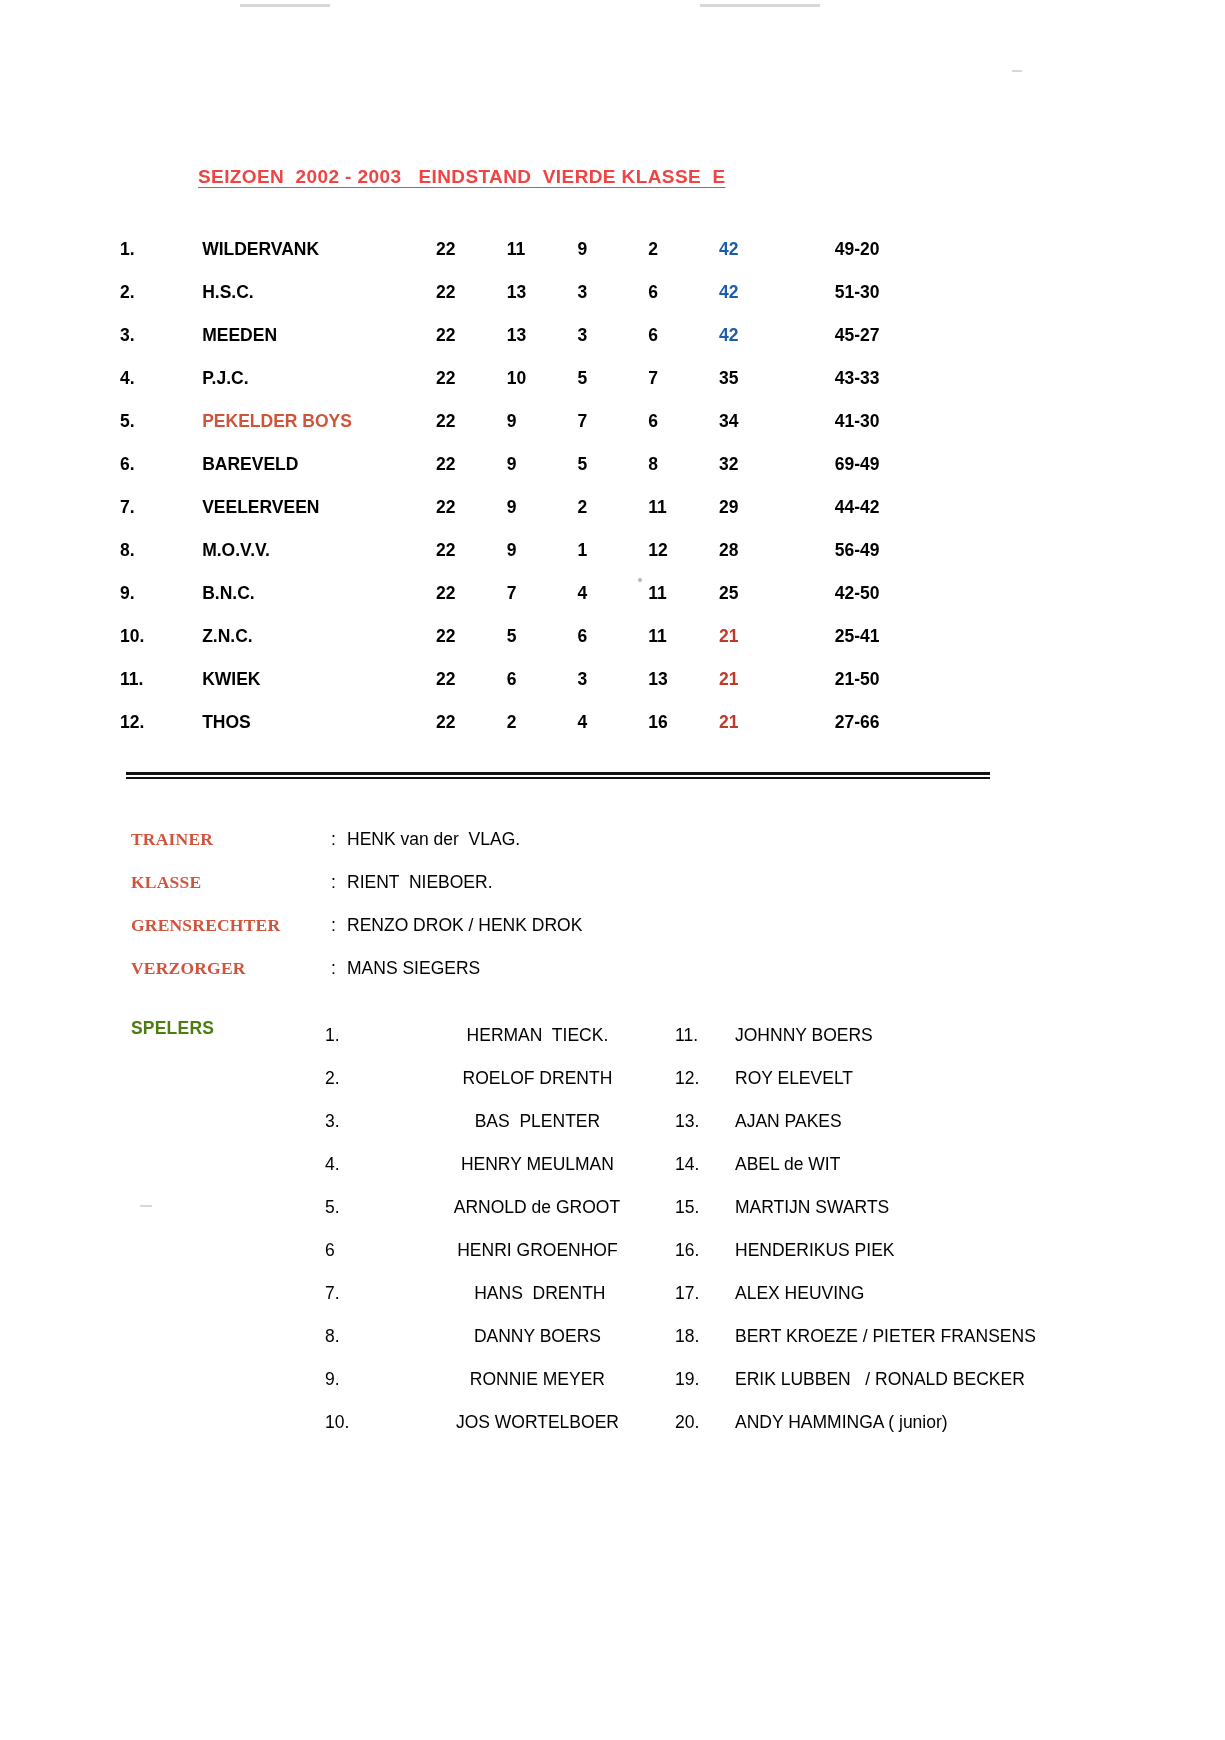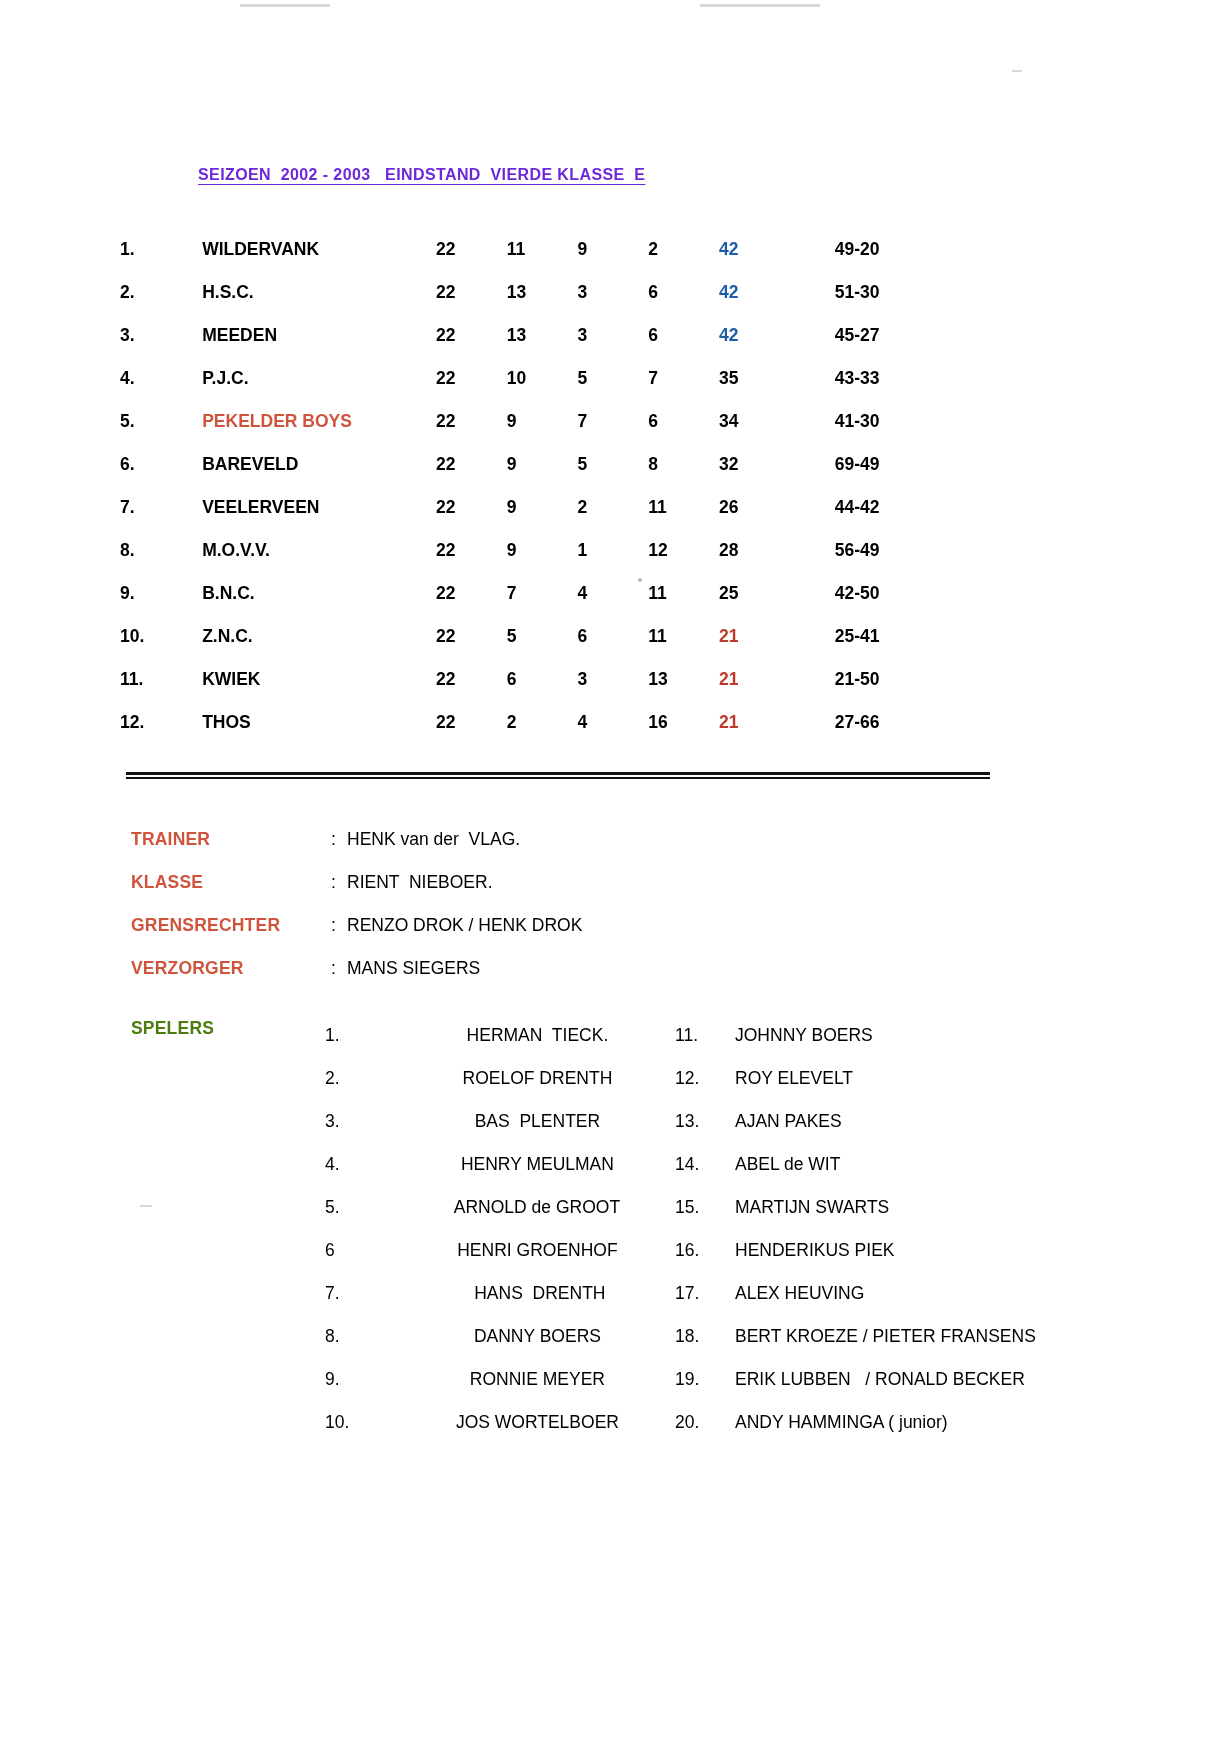--- a/index.html
+++ b/index.html
@@ -27,24 +27,24 @@
     left: 0; top: 0;
     width: 1225px;
     height: 1740px;
   }
 
   
   .title {
     position: absolute;
     left: 198px;
     top: 166px;
-    font-size: 16px;
+    font-size: 19px;
     font-weight: bold;
     letter-spacing: 0.4px;
-    color: #6d28d9;
+    color: #ef4444;
     text-decoration: underline;
     text-underline-offset: 4px;
     white-space: pre;
   }
 
   
   .standings {
     position: absolute;
     left: 120px;
     top: 228px;
@@ -109,20 +109,21 @@
     display: flex;
     align-items: center;
   }
   .staff-label {
     width: 200px;
     font-size: 17.5px;
     font-weight: bold;
     color: #d0543c;
     letter-spacing: 0.2px;
     white-space: nowrap;
+    font-family: Liberation Serif, serif;
   }
   .staff-colon {
     width: 16px;
     font-size: 17.5px;
     color: #000;
   }
   .staff-value {
     font-size: 17.5px;
     color: #000;
     white-space: pre;
@@ -246,21 +247,21 @@
           <td class="c-pts">32</td>
           <td class="c-goals">69-49</td>
         </tr>
         <tr>
           <td class="c-rank">7.</td>
           <td class="c-team">VEELERVEEN</td>
           <td class="c-num">22</td>
           <td class="c-num">9</td>
           <td class="c-num">2</td>
           <td class="c-num">11</td>
-          <td class="c-pts">26</td>
+          <td class="c-pts">29</td>
           <td class="c-goals">44-42</td>
         </tr>
         <tr>
           <td class="c-rank">8.</td>
           <td class="c-team">M.O.V.V.</td>
           <td class="c-num">22</td>
           <td class="c-num">9</td>
           <td class="c-num">1</td>
           <td class="c-num">12</td>
           <td class="c-pts">28</td>

